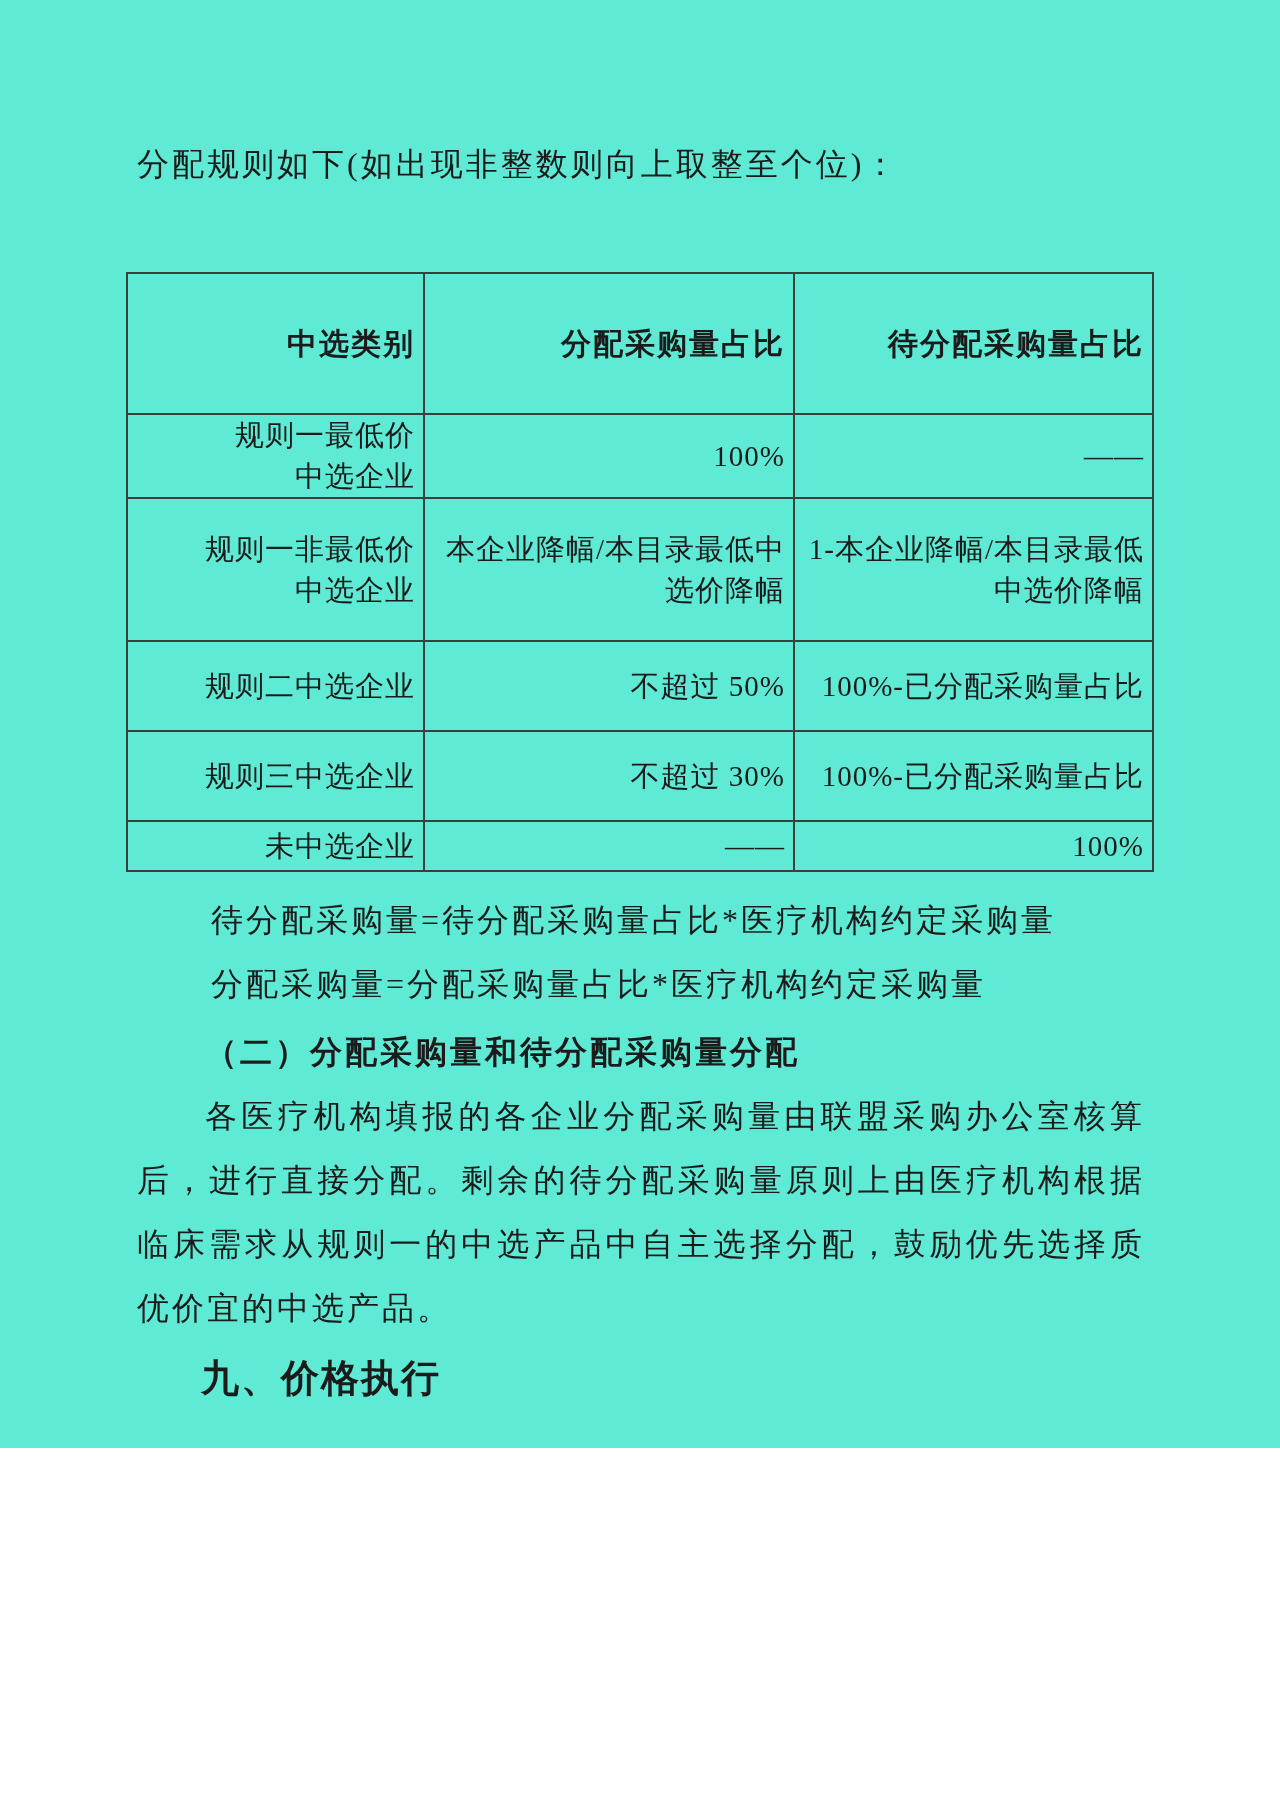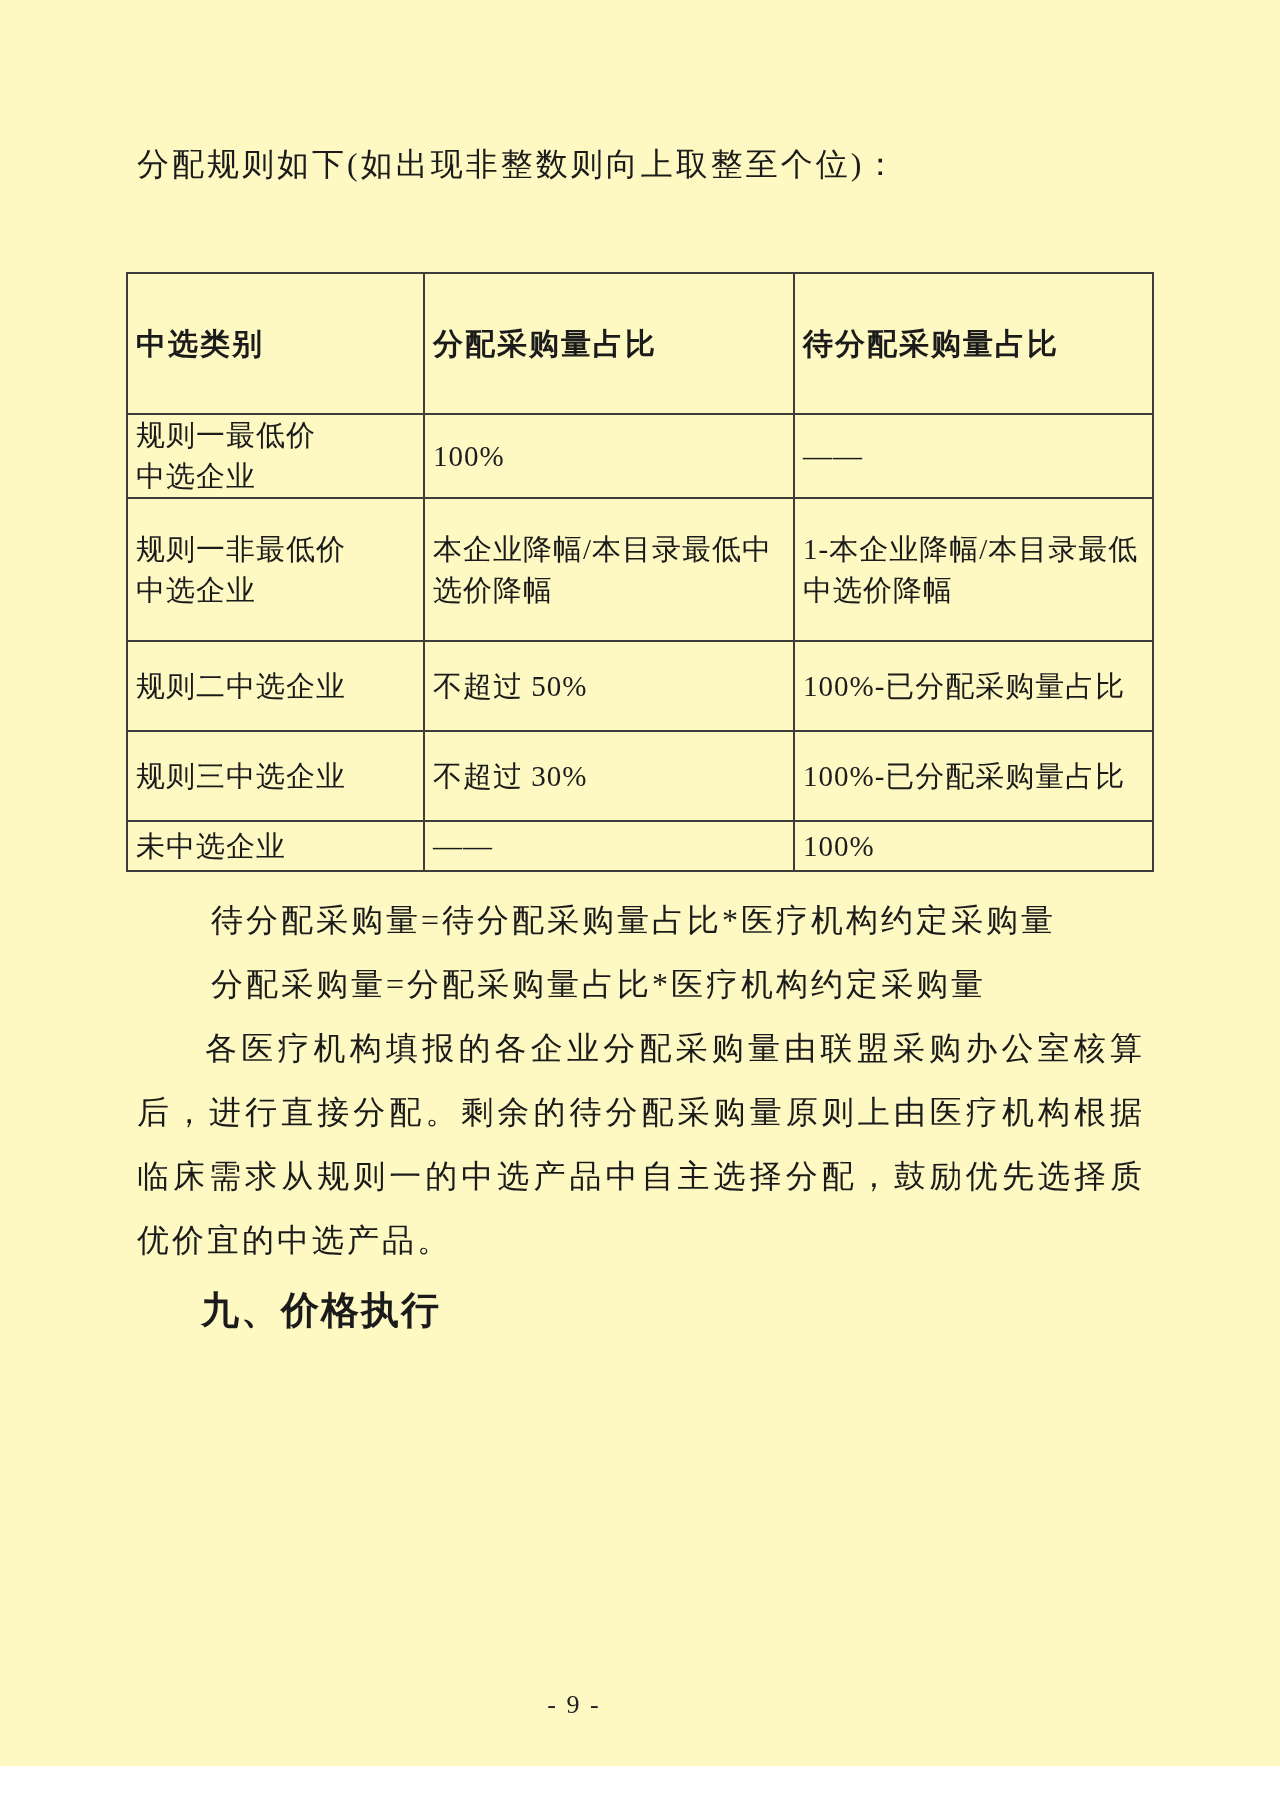--- a/index.html
+++ b/index.html
@@ -1,21 +1,21 @@
 <!DOCTYPE html>
 <html><head>
 <meta charset="utf-8">
 <style>
   * { margin: 0; padding: 0; box-sizing: border-box; }
   html, body { background: #ffffff; }
   .page {
     position: relative;
     width: 1280px;
-    height: 1766px;
-    background: #fef9c3;
+    height: 1448px;
+    background: #5eead4;
     color: #1b1b1b;
     font-family: "Liberation Serif", "DejaVu Serif", serif;
     overflow: hidden;
     margin: 0 auto;
   }
 
   .intro-line {
     position: absolute;
     left: 137px;
     top: 142px;
@@ -32,21 +32,21 @@
     top: 272px;
     width: 1026px;
     border-collapse: collapse;
     table-layout: fixed;
   }
   .rule-table col.c1 { width: 297px; }
   .rule-table col.c2 { width: 370px; }
   .rule-table col.c3 { width: 359px; }
   .rule-table td, .rule-table th {
     border: 2px solid #3d3d3d;
-    text-align: left;
+    text-align: right;
     vertical-align: middle;
     font-size: 29px;
     line-height: 1.4;
     letter-spacing: 1px;
     padding: 0 8px;
     white-space: pre-line;
     font-weight: normal;
   }
   .rule-table th {
     font-size: 30px;
@@ -149,19 +149,20 @@
         <td>未中选企业</td>
         <td class="dash-cell">——</td>
         <td>100%</td>
       </tr>
     </tbody>
   </table>
 
   <div class="flow">
     <div class="formula">待分配采购量=待分配采购量占比*医疗机构约定采购量</div>
     <div class="formula">分配采购量=分配采购量占比*医疗机构约定采购量</div>
+    <div class="sub-heading">（二）分配采购量和待分配采购量分配</div>
     <div class="para">各医疗机构填报的各企业分配采购量由联盟采购办公室核算后，进行直接分配。剩余的待分配采购量原则上由医疗机构根据临床需求从规则一的中选产品中自主选择分配，鼓励优先选择质优价宜的中选产品。</div>
     <div class="big-heading">九、价格执行</div>
   </div>
 
   <div class="page-footer">- 9 -</div>
 
 </div>
 
 </body></html>

